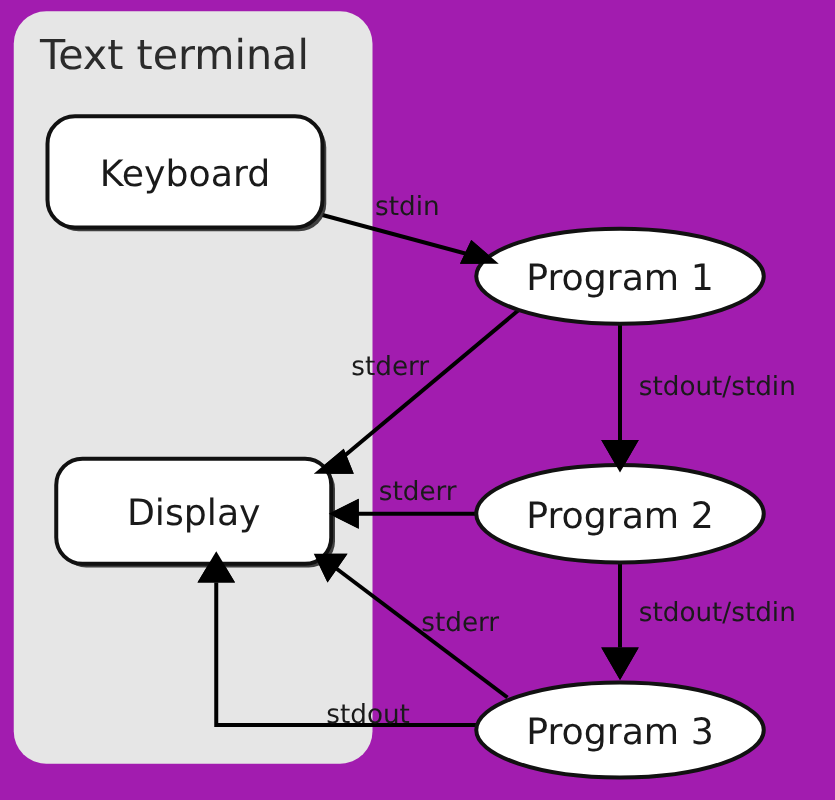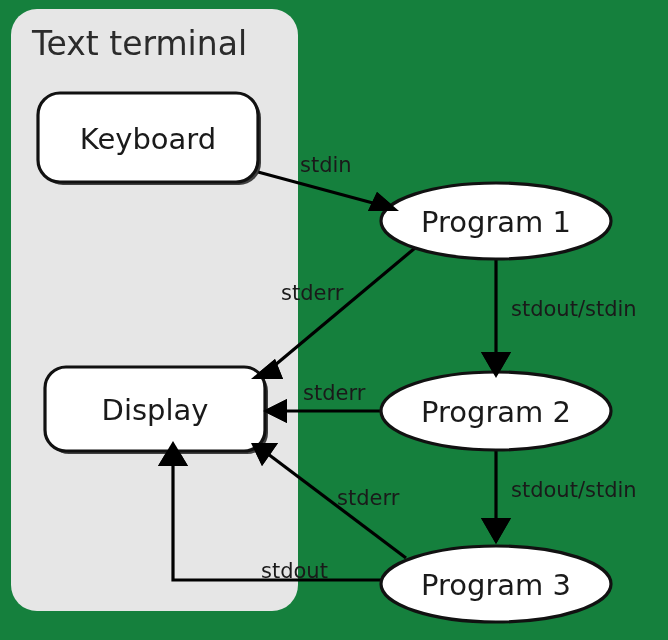--- a/index.html
+++ b/index.html
@@ -7,21 +7,21 @@
     padding: 0;
     background: #ffffff;
   }
   body {
     font-family: "DejaVu Sans", sans-serif;
   }
   #diagram-root {
     position: relative;
     width: 668px;
     height: 640px;
-    background: #15803d;
+    background: #a21caf;
     overflow: hidden;
     text-decoration: underline;
   }
   #diagram-svg {
     position: absolute;
     left: 0;
     top: 0;
     width: 668px;
     height: 640px;
   }

